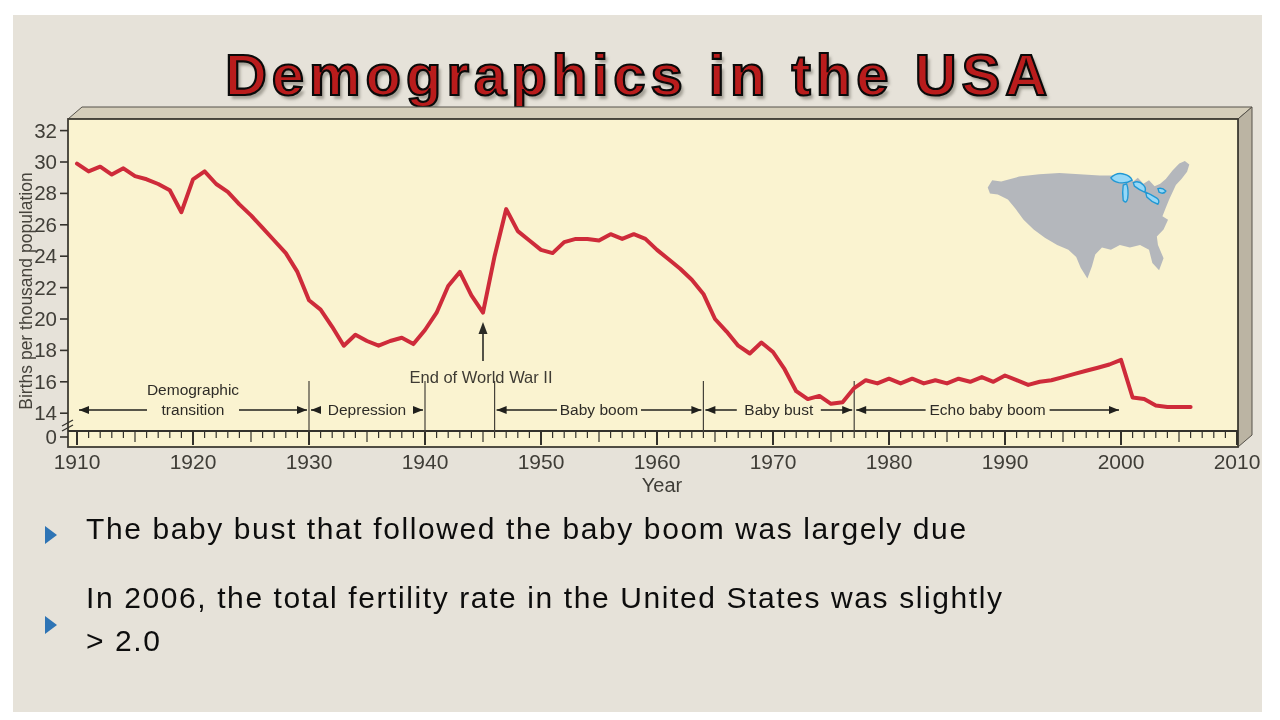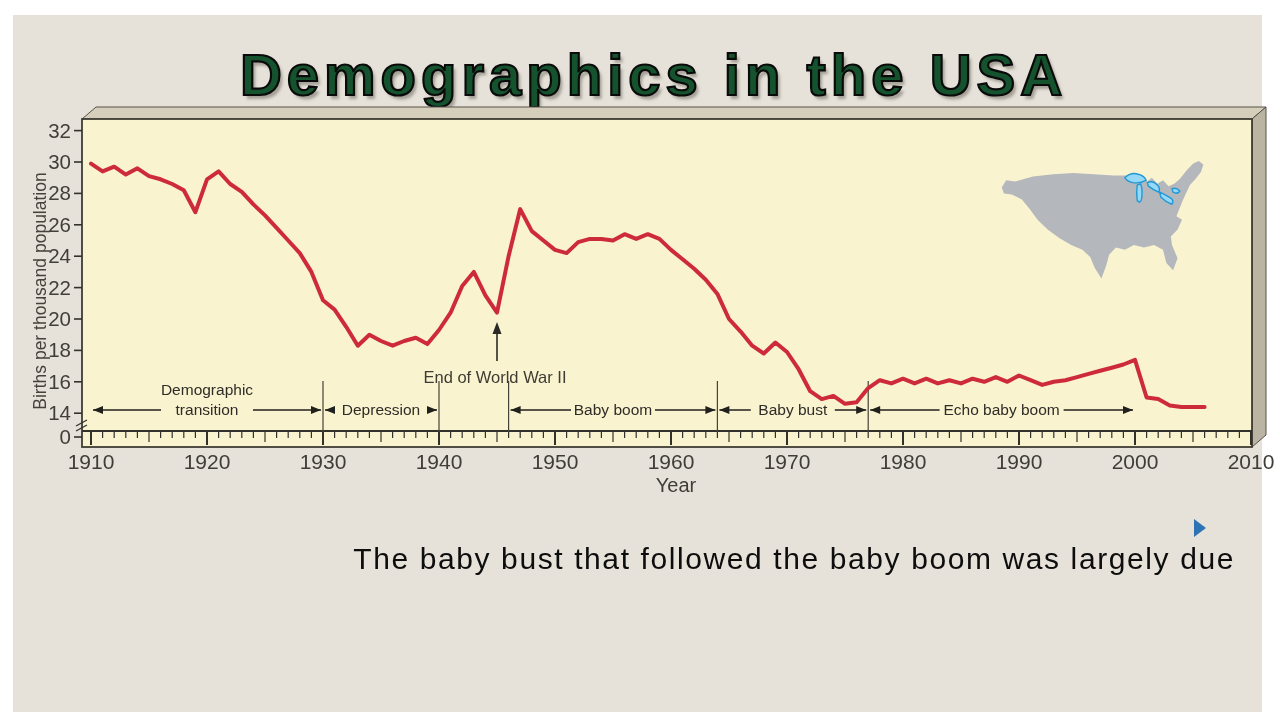--- a/index.html
+++ b/index.html
@@ -1,26 +1,26 @@
 <!DOCTYPE html>
 <html><head>
 <meta charset="utf-8">
 <style>
   html,body{margin:0;padding:0;width:1280px;height:720px;background:#ffffff;overflow:hidden;
             font-family:"Liberation Sans",sans-serif;}
   .slide{position:absolute;left:13px;top:15px;width:1249px;height:697px;background:#e6e2d9;}
-  .title{margin:0;position:absolute;left:16px;top:26px;width:100%;text-align:center;
-         font-weight:900;font-size:58px;letter-spacing:5px;color:#14532d;
+  .title{margin:0;position:absolute;left:1px;top:26px;width:100%;text-align:center;
+         font-weight:900;font-size:58px;letter-spacing:5px;color:#b91c1c;
          -webkit-text-stroke:2.2px #0a0a0a;
          text-shadow:3px 4px 3px rgba(110,105,95,.55);}
-  .chart{position:absolute;left:16px;top:90px;width:1250px;height:395px;}
+  .chart{position:absolute;left:2px;top:90px;width:1250px;height:395px;}
   .chart svg{display:block;width:1250px;height:395px;}
   .chart svg text{font-family:"Liberation Sans",sans-serif;}
   .bullets{position:absolute;left:32px;top:492px;width:1190px;}
-  .bullet{display:flex;align-items:flex-end;margin-bottom:26px;flex-direction:column;}
+  .bullet{display:flex;align-items:center;margin-bottom:26px;}
   .tri{width:0;height:0;border-left:12px solid #2e74b5;border-top:9px solid transparent;
        border-bottom:9px solid transparent;margin:12px 29px 0 0;flex:0 0 auto;}
   .btext{font-size:30px;line-height:43px;letter-spacing:1.6px;color:#0d0d0d;}
 </style>
 </head>
 <body>
 
 <div class="slide">
   <h1 class="title">Demographics in the USA</h1>
   <div id="chart" class="chart">
@@ -226,14 +226,21 @@
         <polyline points="62.0,58.6 73.6,66.4 85.2,61.7 96.8,69.6 108.4,63.3 120.0,71.1 131.6,74.3 143.2,79.0 154.8,85.3 166.4,107.2 178.0,74.3 189.6,66.4 201.2,79.0 212.8,86.8 224.4,99.4 236.0,110.4 247.6,122.9 259.2,135.5 270.8,148.1 282.4,166.9 294.0,195.2 305.6,204.6 317.2,221.8 328.8,240.7 340.4,229.7 352.0,236.0 363.6,240.7 375.2,236.0 386.8,232.8 398.4,239.1 410.0,225.0 421.6,207.7 433.2,181.0 444.8,166.9 456.4,190.4 468.0,207.7 479.6,151.2 491.2,104.1 502.8,126.1 514.4,135.5 526.0,144.9 537.6,148.1 549.2,137.1 560.8,133.9 572.4,133.9 584.0,135.5 595.6,129.2 607.2,133.9 618.8,129.2 630.4,133.9 642.0,144.9 653.6,154.3 665.2,163.8 676.8,174.8 688.4,188.9 700.0,214.0 711.6,226.6 723.2,240.7 734.8,248.5 746.4,237.5 758.0,247.0 769.6,264.2 781.2,286.2 792.8,294.1 804.4,290.9 816.0,298.8 827.6,297.2 839.2,283.1 850.8,275.2 862.4,278.4 874.0,273.7 885.6,278.4 897.2,273.7 908.8,278.4 920.4,275.2 932.0,278.4 943.6,273.7 955.2,276.8 966.8,272.1 978.4,276.8 990.0,270.5 1001.6,275.2 1013.2,279.9 1024.8,276.8 1036.4,275.2 1048.0,272.1 1059.6,268.9 1071.2,265.8 1082.8,262.7 1094.4,259.5 1106.0,254.8 1117.6,292.5 1129.2,294.1 1140.8,300.4 1152.4,301.9 1164.0,301.9 1175.6,301.9" fill="none" stroke="#ce2b3a" stroke-width="4" stroke-linejoin="round" stroke-linecap="round"></polyline>
       </svg>
     </div>
   <div class="bullets">
     <div class="bullet">
       <span class="tri"></span>
       <div class="btext">
         <div>The baby bust that followed the baby boom was largely due</div>
       </div>
     </div>
+    <div class="bullet">
+      <span class="tri"></span>
+      <div class="btext">
+        <div>In 2006, the total fertility rate in the United States was slightly</div>
+        <div>&gt; 2.0</div>
+      </div>
+    </div>
   </div>
 </div>
 
 </body></html>

